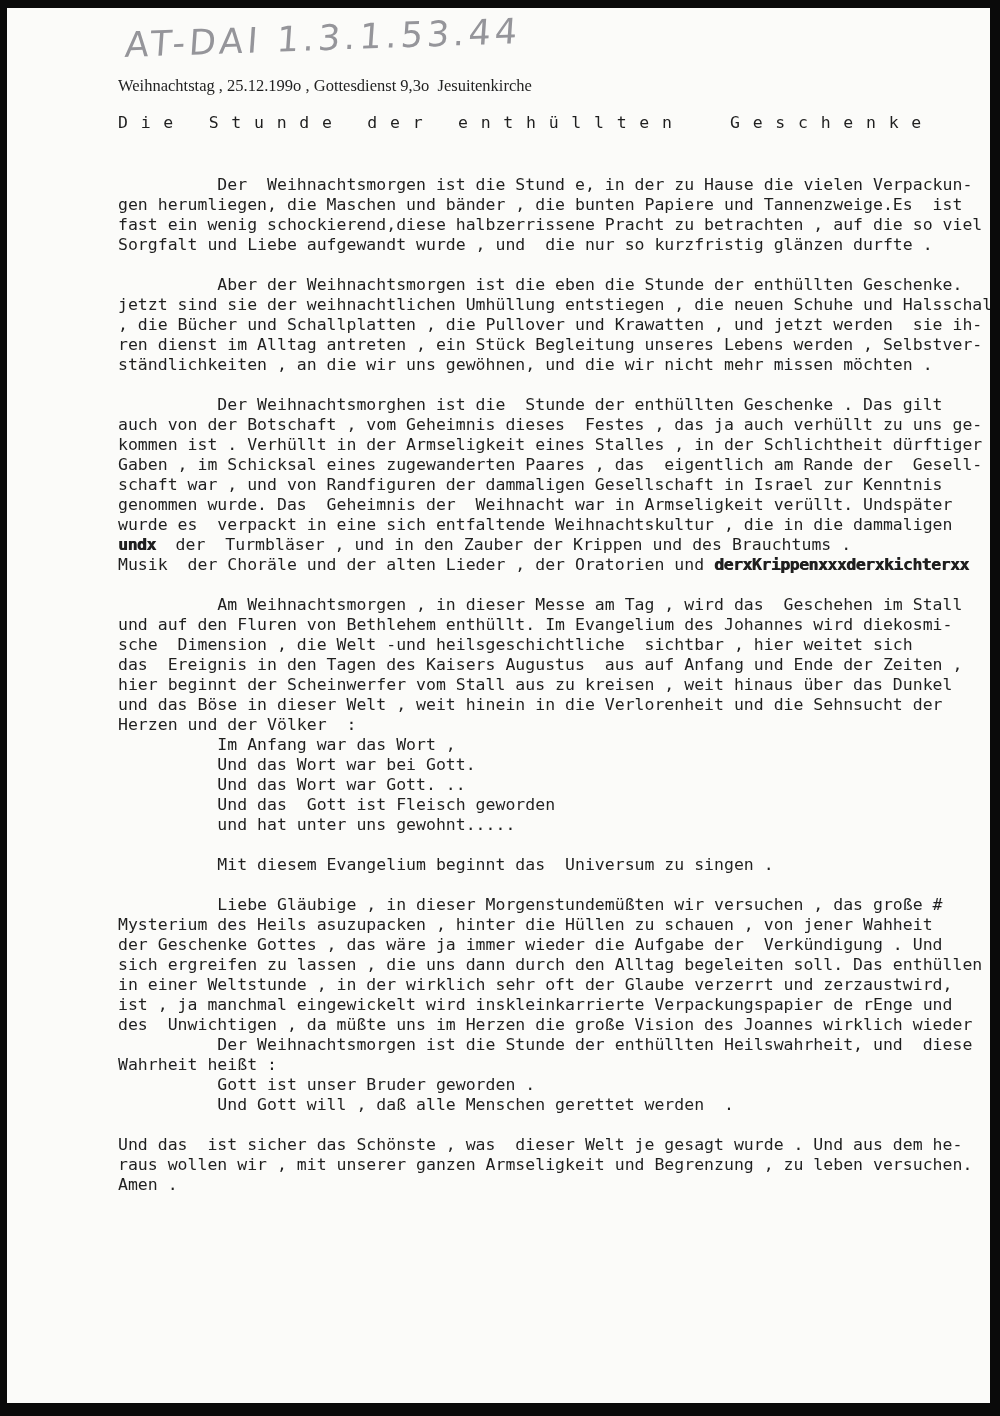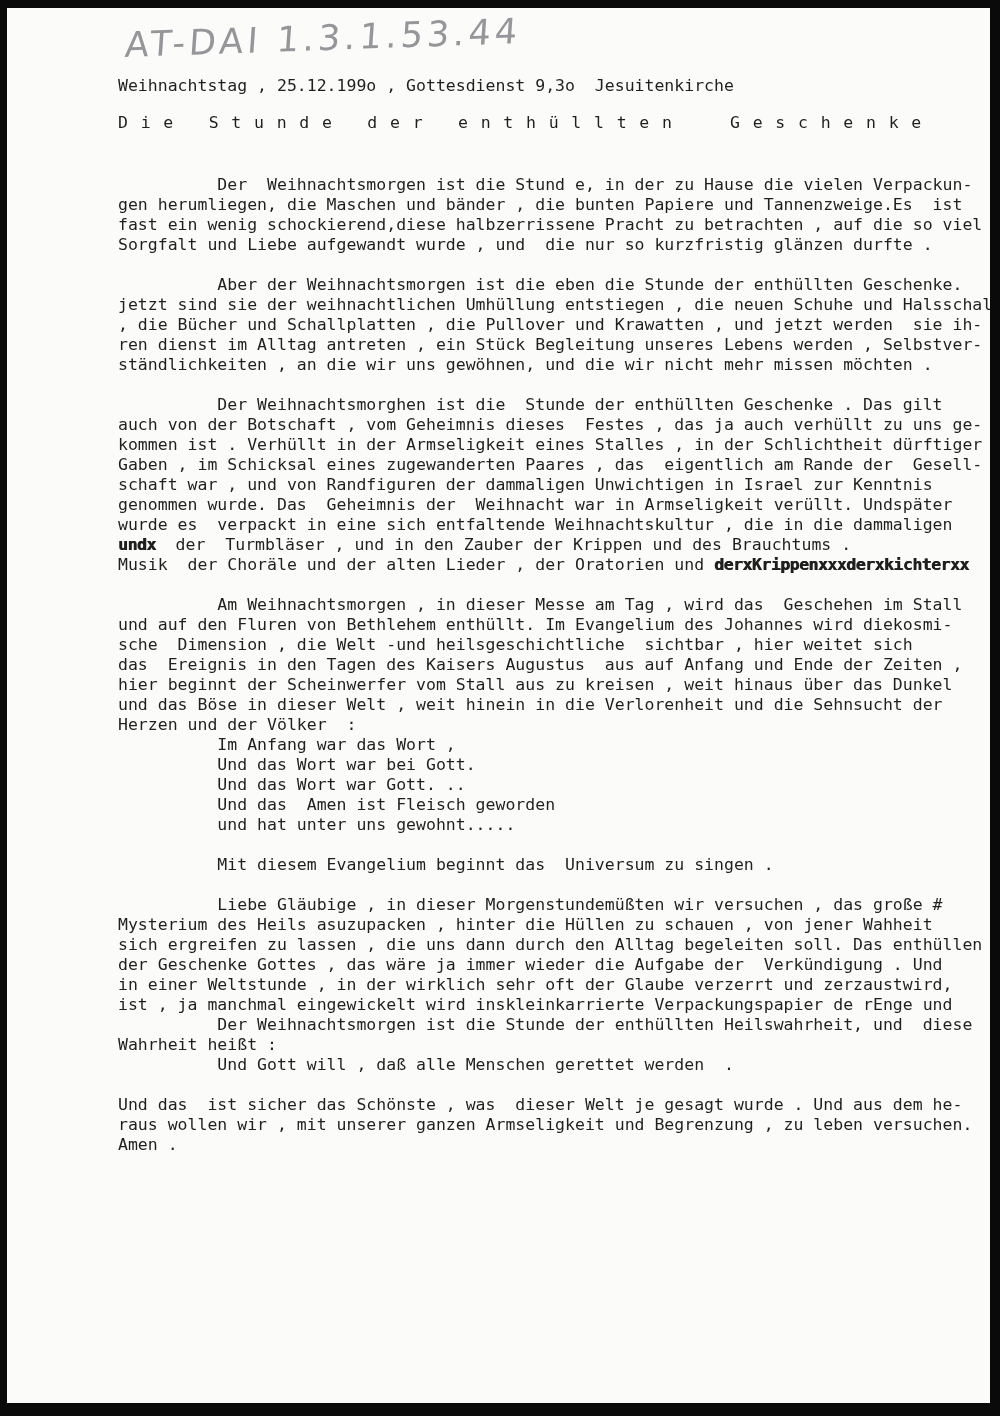--- a/index.html
+++ b/index.html
@@ -37,20 +37,21 @@
     left: 111px; top: 68px; right: 0; bottom: 0;
     font-family: "DejaVu Sans Mono", monospace;
     font-size: 16.5px;
     line-height: 20px;
     color: var(--ink);
     overflow: hidden;
   }
   .header-line {
     white-space: pre;
     margin: 0 12px 17px 0;
+    font-family: Liberation Serif, serif;
   }
   .title-line {
     white-space: pre;
     letter-spacing: 1.4px;
     margin: 0 0 42px 0;
   }
   .body-text .line {
     height: 20px;
     white-space: pre;
     overflow: hidden;
@@ -79,49 +80,51 @@
           <div class="line"><span>          Aber der Weihnachtsmorgen ist die eben die Stunde der enthüllten Geschenke.</span></div>
           <div class="line"><span>jetzt sind sie der weihnachtlichen Umhüllung entstiegen , die neuen Schuhe und Halsschale</span></div>
           <div class="line"><span>, die Bücher und Schallplatten , die Pullover und Krawatten , und jetzt werden  sie ih-</span></div>
           <div class="line"><span>ren dienst im Alltag antreten , ein Stück Begleitung unseres Lebens werden , Selbstver-</span></div>
           <div class="line"><span>ständlichkeiten , an die wir uns gewöhnen, und die wir nicht mehr missen möchten .</span></div>
           <div class="line"></div>
           <div class="line"><span>          Der Weihnachtsmorghen ist die  Stunde der enthüllten Geschenke . Das gilt</span></div>
           <div class="line"><span>auch von der Botschaft , vom Geheimnis dieses  Festes , das ja auch verhüllt zu uns ge-</span></div>
           <div class="line"><span>kommen ist . Verhüllt in der Armseligkeit eines Stalles , in der Schlichtheit dürftiger</span></div>
           <div class="line"><span>Gaben , im Schicksal eines zugewanderten Paares , das  eigentlich am Rande der  Gesell-</span></div>
-          <div class="line"><span>schaft war , und von Randfiguren der dammaligen Unwichtigen in Israel zur Kenntnis</span></div>
+          <div class="line"><span>schaft war , und von Randfiguren der dammaligen Gesellschaft in Israel zur Kenntnis</span></div>
           <div class="line"><span>genommen wurde. Das  Geheimnis der  Weihnacht war in Armseligkeit verüllt. Undspäter</span></div>
           <div class="line"><span>wurde es  verpackt in eine sich entfaltende Weihnachtskultur , die in die dammaligen</span></div>
           <div class="line"><span class="overstrike">undx</span><span>  der  Turmbläser , und in den Zauber der Krippen und des Brauchtums .</span></div>
           <div class="line"><span>Musik  der Choräle und der alten Lieder , der Oratorien und </span><span class="overstrike">derxKrippenxxxderxkichterxx</span></div>
           <div class="line"></div>
           <div class="line"><span>          Am Weihnachtsmorgen , in dieser Messe am Tag , wird das  Geschehen im Stall</span></div>
           <div class="line"><span>und auf den Fluren von Bethlehem enthüllt. Im Evangelium des Johannes wird diekosmi-</span></div>
           <div class="line"><span>sche  Dimension , die Welt -und heilsgeschichtliche  sichtbar , hier weitet sich</span></div>
           <div class="line"><span>das  Ereignis in den Tagen des Kaisers Augustus  aus auf Anfang und Ende der Zeiten ,</span></div>
           <div class="line"><span>hier beginnt der Scheinwerfer vom Stall aus zu kreisen , weit hinaus über das Dunkel</span></div>
           <div class="line"><span>und das Böse in dieser Welt , weit hinein in die Verlorenheit und die Sehnsucht der</span></div>
           <div class="line"><span>Herzen und der Völker  :</span></div>
           <div class="line"><span>          Im Anfang war das Wort ,</span></div>
           <div class="line"><span>          Und das Wort war bei Gott.</span></div>
           <div class="line"><span>          Und das Wort war Gott. ..</span></div>
-          <div class="line"><span>          Und das  Amen ist Fleisch geworden</span></div>
+          <div class="line"><span>          Und das  Gott ist Fleisch geworden</span></div>
           <div class="line"><span>          und hat unter uns gewohnt.....</span></div>
           <div class="line"></div>
           <div class="line"><span>          Mit diesem Evangelium beginnt das  Universum zu singen .</span></div>
           <div class="line"></div>
           <div class="line"><span>          Liebe Gläubige , in dieser Morgenstundemüßten wir versuchen , das große #</span></div>
           <div class="line"><span>Mysterium des Heils asuzupacken , hinter die Hüllen zu schauen , von jener Wahheit</span></div>
+          <div class="line"><span>der Geschenke Gottes , das wäre ja immer wieder die Aufgabe der  Verkündigung . Und</span></div>
           <div class="line"><span>sich ergreifen zu lassen , die uns dann durch den Alltag begeleiten soll. Das enthüllen</span></div>
-          <div class="line"><span>der Geschenke Gottes , das wäre ja immer wieder die Aufgabe der  Verkündigung . Und</span></div>
           <div class="line"><span>in einer Weltstunde , in der wirklich sehr oft der Glaube verzerrt und zerzaustwird,</span></div>
           <div class="line"><span>ist , ja manchmal eingewickelt wird inskleinkarrierte Verpackungspapier de rEnge und</span></div>
+          <div class="line"><span>des  Unwichtigen , da müßte uns im Herzen die große Vision des Joannes wirklich wieder</span></div>
           <div class="line"><span>          Der Weihnachtsmorgen ist die Stunde der enthüllten Heilswahrheit, und  diese</span></div>
           <div class="line"><span>Wahrheit heißt :</span></div>
+          <div class="line"><span>          Gott ist unser Bruder geworden .</span></div>
           <div class="line"><span>          Und Gott will , daß alle Menschen gerettet werden  .</span></div>
           <div class="line"></div>
           <div class="line"><span>Und das  ist sicher das Schönste , was  dieser Welt je gesagt wurde . Und aus dem he-</span></div>
           <div class="line"><span>raus wollen wir , mit unserer ganzen Armseligkeit und Begrenzung , zu leben versuchen.</span></div>
           <div class="line"><span>Amen .</span></div>
         </div>
     </div>
   </div>
 </div>
 

